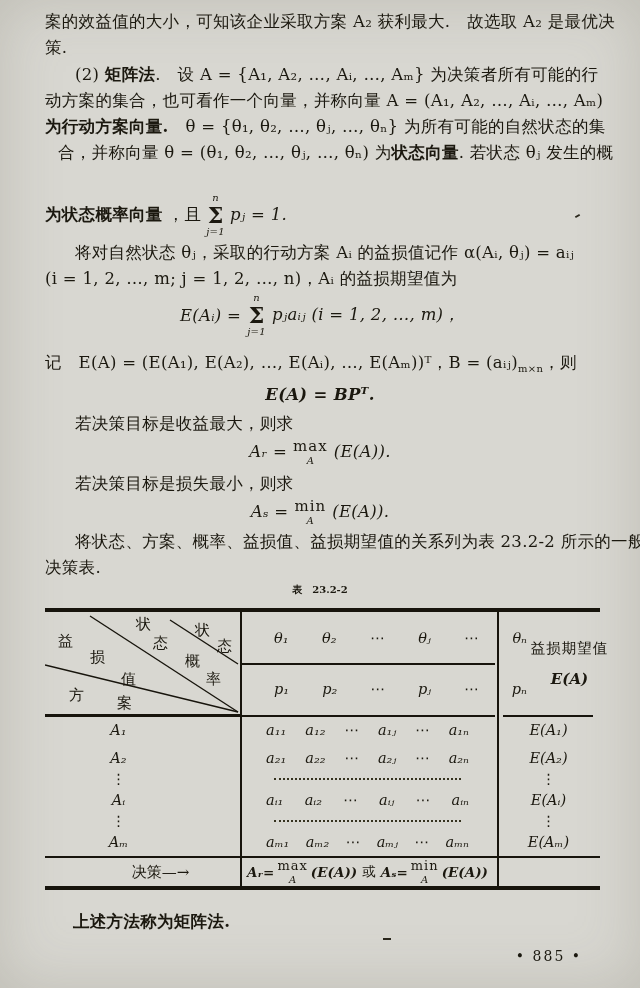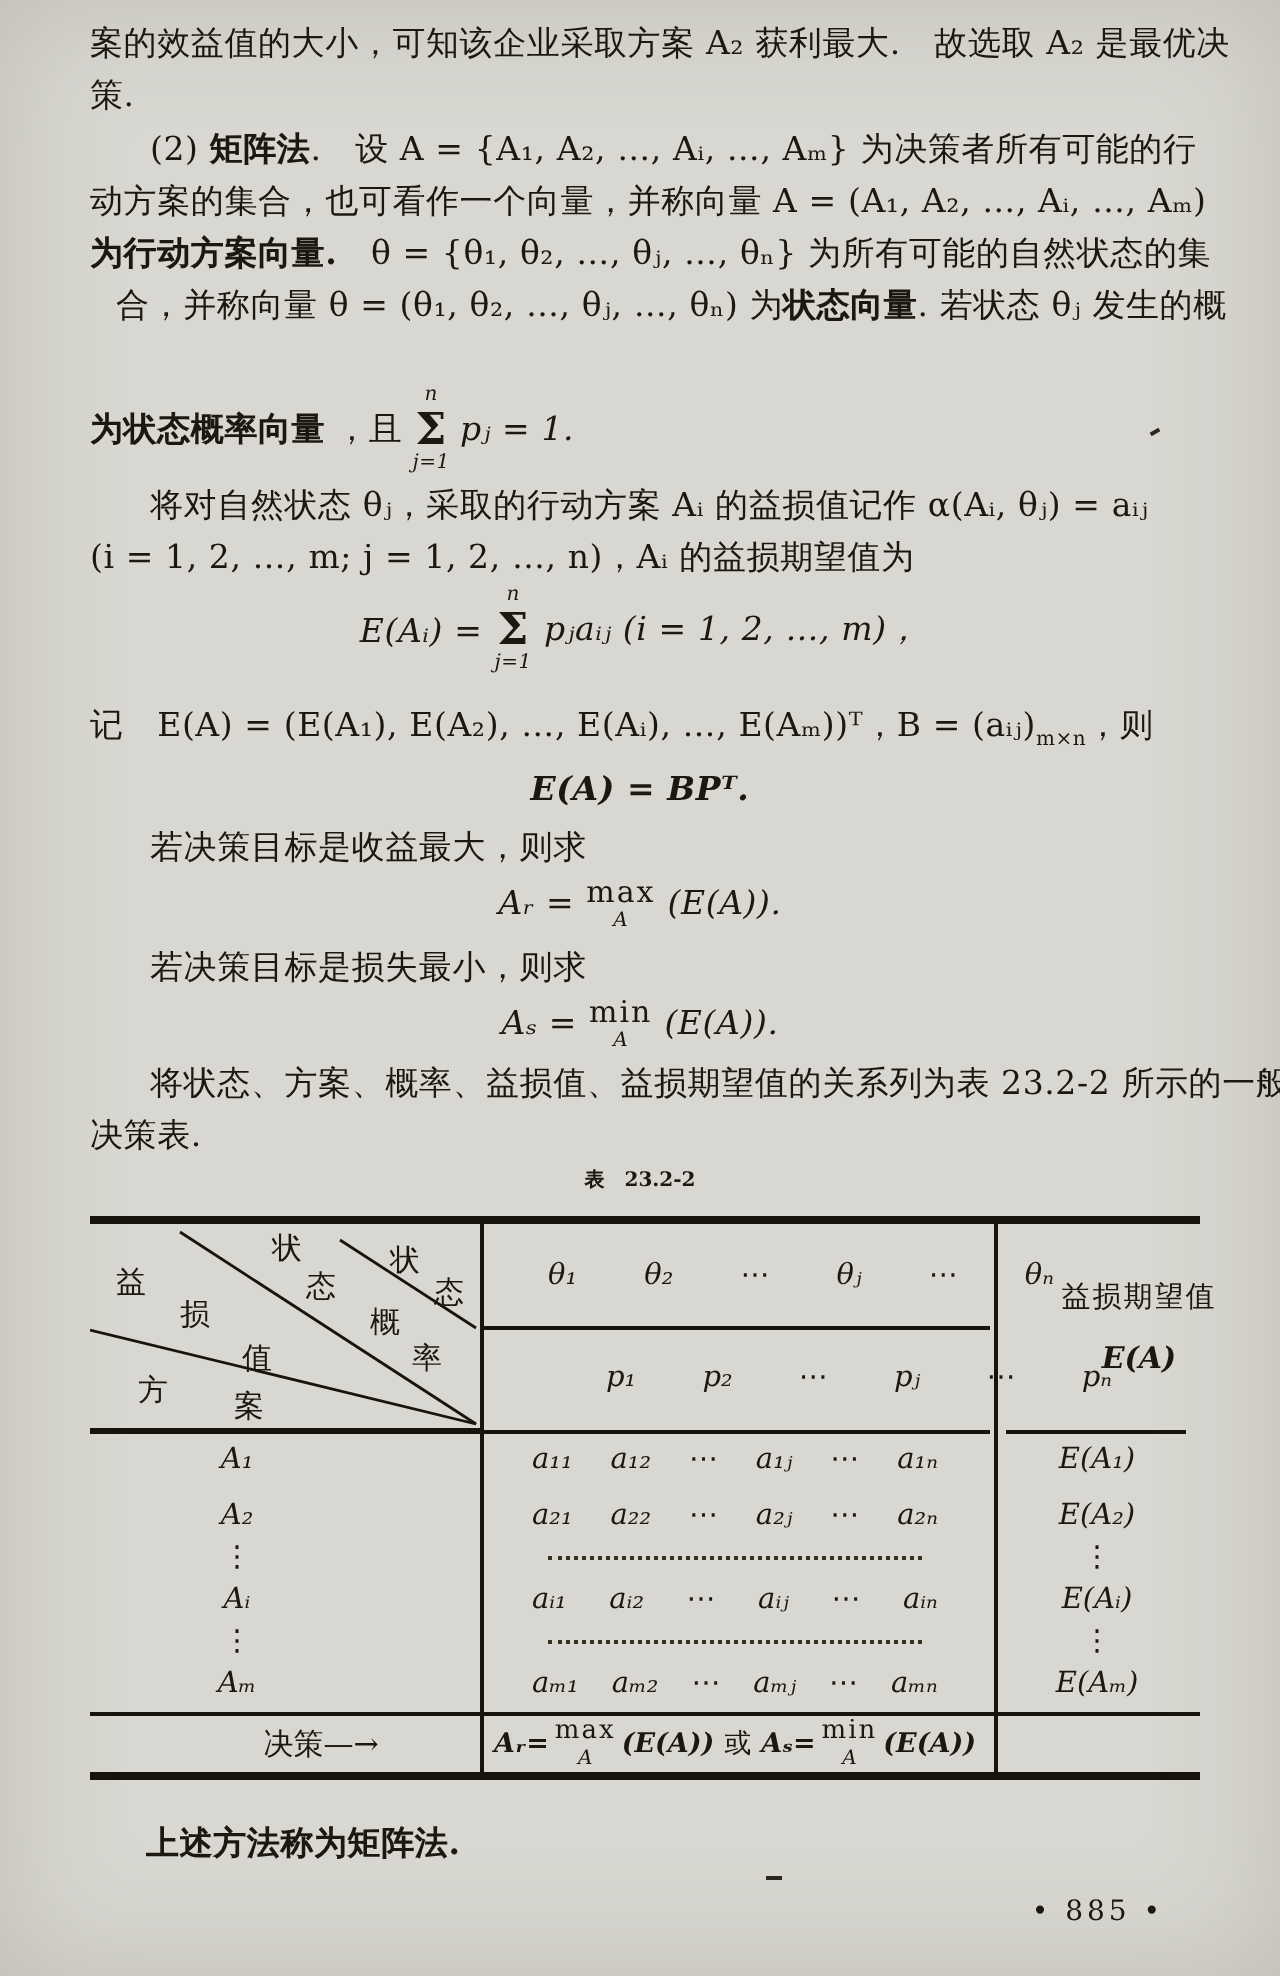--- a/index.html
+++ b/index.html
@@ -45,21 +45,21 @@
   .dchars span:nth-child(4){left:91px;top:5px;}
   .dchars span:nth-child(5){left:108px;top:24px;}
   .dchars span:nth-child(6){left:150px;top:11px;}
   .dchars span:nth-child(7){left:172px;top:27px;}
   .dchars span:nth-child(8){left:140px;top:42px;}
   .dchars span:nth-child(9){left:161px;top:60px;}
   .dchars span:nth-child(10){left:24px;top:76px;}
   .dchars span:nth-child(11){left:72px;top:84px;}
   .hdrmid{position:absolute;left:197px;width:253px;display:flex;align-items:center;justify-content:space-between;font-style:italic;}
   .hdrmid.thetas{top:6px;height:48px;padding:0 26px 0 32px;}
-  .hdrmid.probs{top:58px;height:46px;padding:0 26px 0 32px;margin-left:29px;}
+  .hdrmid.probs{top:58px;height:46px;padding:0 26px 0 32px;}
   .hdrright{position:absolute;left:454px;top:8px;width:101px;height:94px;
     display:flex;flex-direction:column;align-items:center;justify-content:center;gap:12px;margin-left:20px;}
   .hdrright .t1{font-size:14.5px;letter-spacing:1px;}
   .hdrright .t2{font-style:italic;font-weight:700;font-size:15px;}
   .tbody{position:absolute;left:0;top:108px;width:555px;}
   .trow{display:flex;align-items:center;}
   .trow.data{height:28px;}
   .trow.dots{height:14px;}
   .cell-l{width:195px;text-align:center;padding-right:48px;box-sizing:border-box;font-style:italic;}
   .cell-m{width:257px;display:flex;justify-content:space-between;align-items:center;

